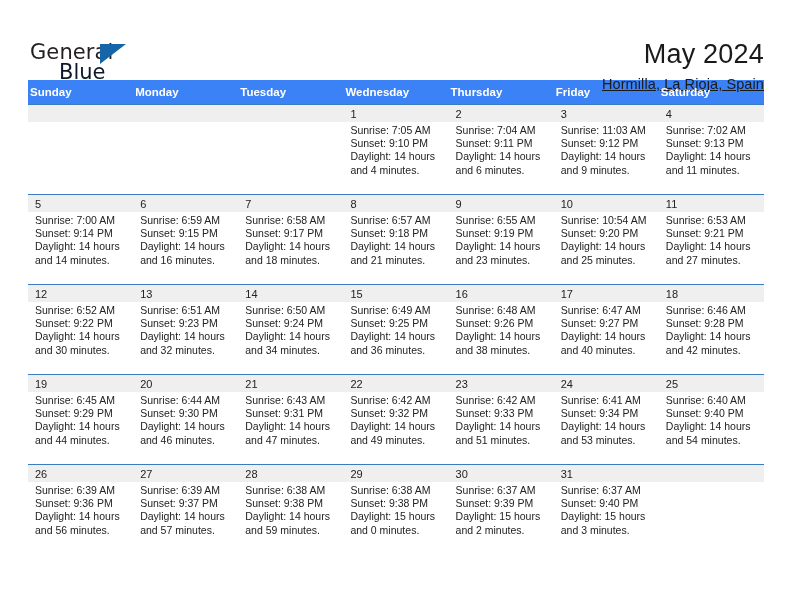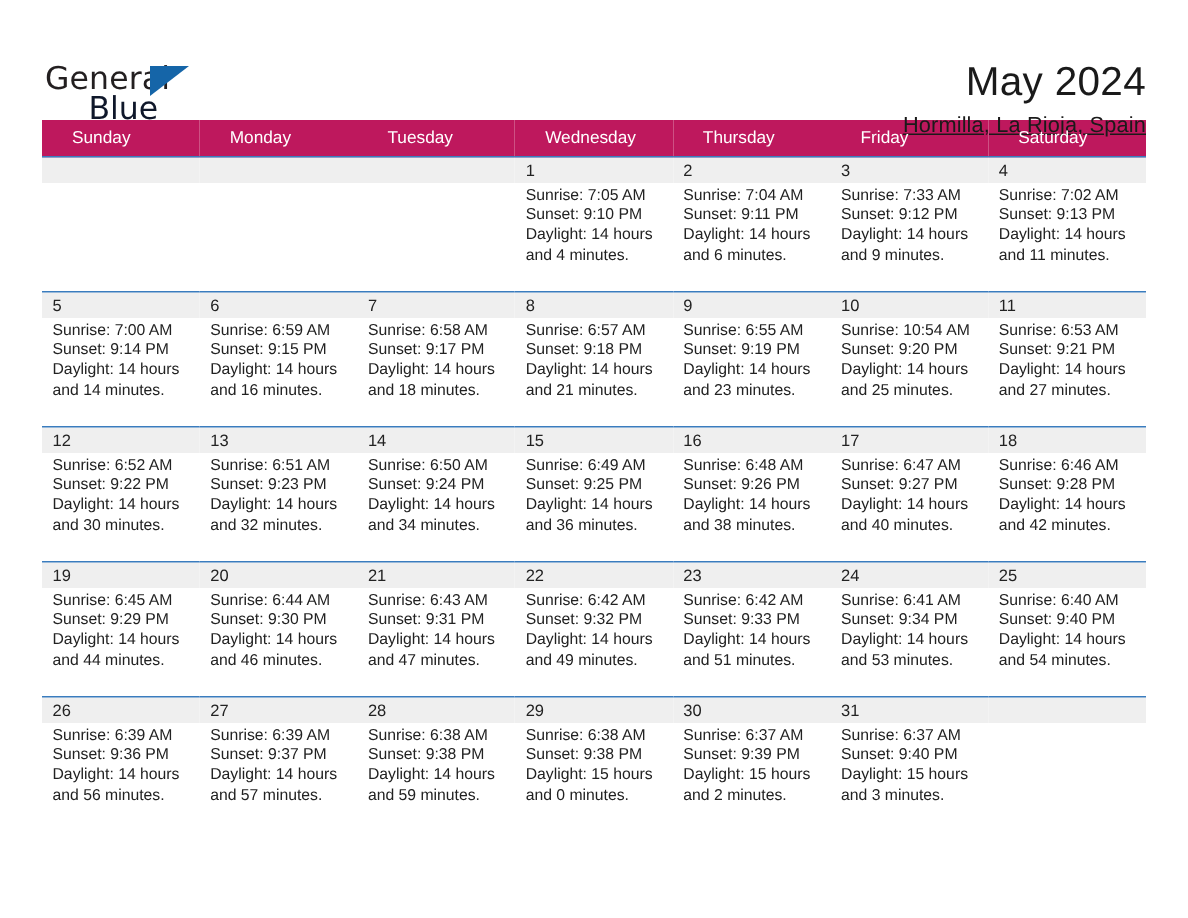--- a/index.html
+++ b/index.html
@@ -82,26 +82,26 @@
   }
 
   
   .calendar {
     width: 736px;
     border-collapse: collapse;
     table-layout: fixed;
     margin-top: 8px;
   }
   .calendar th {
-    background: #be185d;
+    background: #3b82f6;
     color: #ffffff;
-    font-weight: normal;
+    font-weight: bold;
     font-size: 11.5px;
     text-align: left;
-    padding: 6px 0 6px 20px;
+    padding: 6px 0 6px 2px;
     height: 21px;
     box-sizing: border-box;
     border: none;
   }
   .calendar td {
     vertical-align: top;
     padding: 0;
     border: none;
     border-top: 1.5px solid #3a7cbe;
     height: 90px;
@@ -204,21 +204,21 @@
                 <div>Sunset: 9:11 PM</div>
                 <div>Daylight: 14 hours</div>
                 <div>and 6 minutes.</div>
               </div>
             </div>
           </td>
           <td>
             <div class="cell-inner">
               <div class="daynum-band">3</div>
               <div class="cell-body">
-                <div>Sunrise: 7:33 AM</div>
+                <div>Sunrise: 11:03 AM</div>
                 <div>Sunset: 9:12 PM</div>
                 <div>Daylight: 14 hours</div>
                 <div>and 9 minutes.</div>
               </div>
             </div>
           </td>
           <td>
             <div class="cell-inner">
               <div class="daynum-band">4</div>
               <div class="cell-body">

